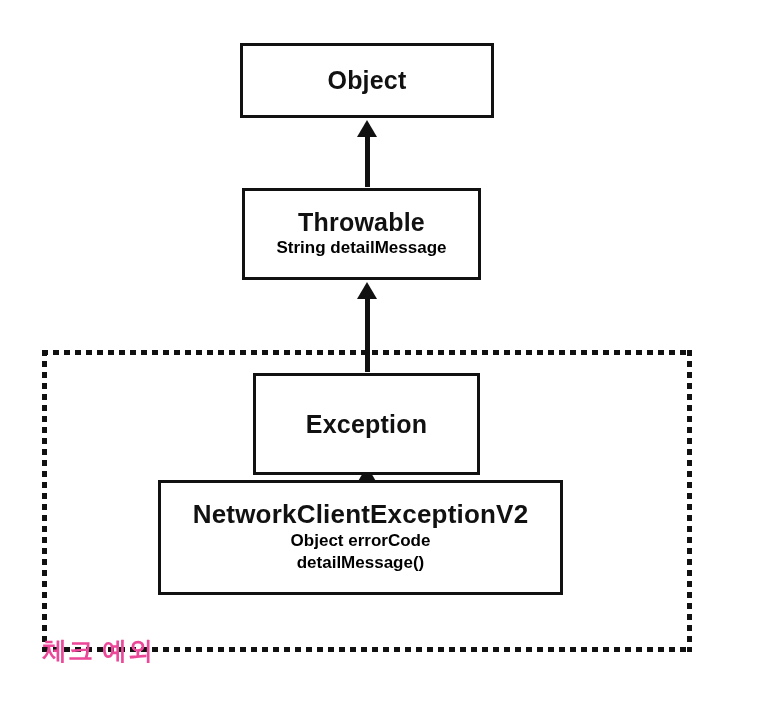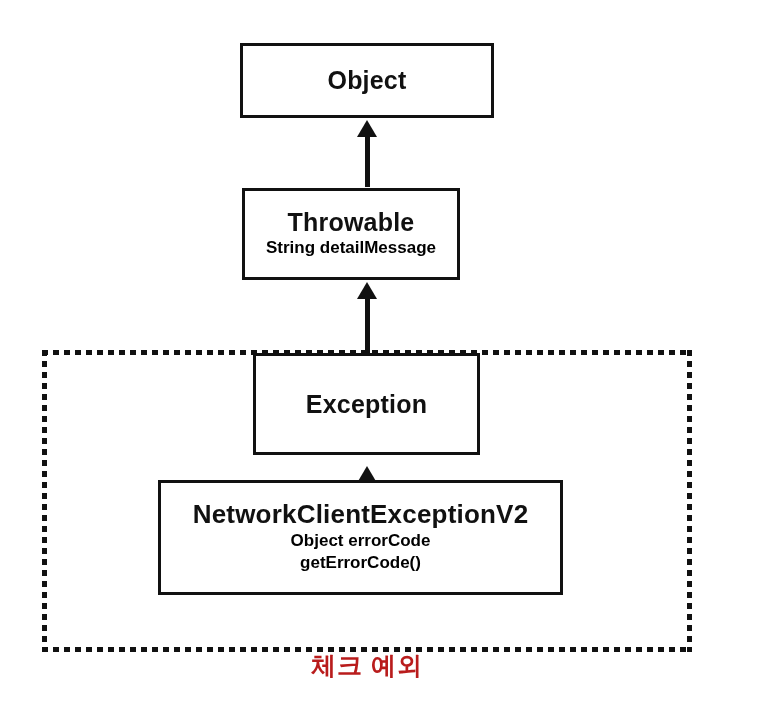--- a/index.html
+++ b/index.html
@@ -35,22 +35,22 @@
     line-height: 1.15;
     letter-spacing: 0.2px;
   }
   .class-detail {
     font-size: 17px;
     font-weight: bold;
     color: #000000;
     line-height: 1.35;
   }
   #box-object     { left: 240px; top:  43px; width: 254px; height: 75px; text-align: center; }
-  #box-throwable  { left: 242px; top: 188px; width: 218px; height: 92px; }
-  #box-exception  { left: 253px; top: 353px; width: 227px; height: 102px; }
+  #box-throwable  { left: 242px; top: 188px; width: 239px; height: 92px; }
+  #box-exception  { left: 253px; top: 373px; width: 227px; height: 102px; }
   #box-ncev2      { left: 158px; top: 480px; width: 405px; height: 115px; }
   #box-ncev2 .class-title { font-size: 26px; }
 
   
   .arrow-up {
     position: absolute;
     width: 22px;
     display: flex;
     flex-direction: column;
     align-items: center;
@@ -91,26 +91,26 @@
   }
   .group-rect .edge.top    { top: 0; }
   .group-rect .edge.bottom { bottom: 0; }
   .group-rect .edge.left   { left: 0; }
   .group-rect .edge.right  { right: 0; }
 
   
   .group-caption {
     position: absolute;
     left: 42px;
-    top: 649px;
+    top: 634px;
     width: 650px;
-    text-align: center;
+    text-align: left;
     font-size: 25px;
     font-weight: bold;
-    color: #b91c1c;
+    color: #ec4899;
     letter-spacing: 1px;
   }
 </style>
 </head>
 <body>
 
 <div class="canvas">
 
   <div class="class-box" id="box-object">
     <div class="class-title">Object</div>
@@ -143,18 +143,18 @@
   </div>
 
   <div class="arrow-up" id="arrow-exception-ncev2">
     <div class="arrow-head"></div>
     <div class="arrow-shaft"></div>
   </div>
 
   <div class="class-box" id="box-ncev2">
     <div class="class-title">NetworkClientExceptionV2</div>
     <div class="class-detail">Object errorCode</div>
-    <div class="class-detail">getErrorCode()</div>
+    <div class="class-detail">detailMessage()</div>
   </div>
 
   <div class="group-caption">체크 예외</div>
 
 </div>
 
 </body></html>

